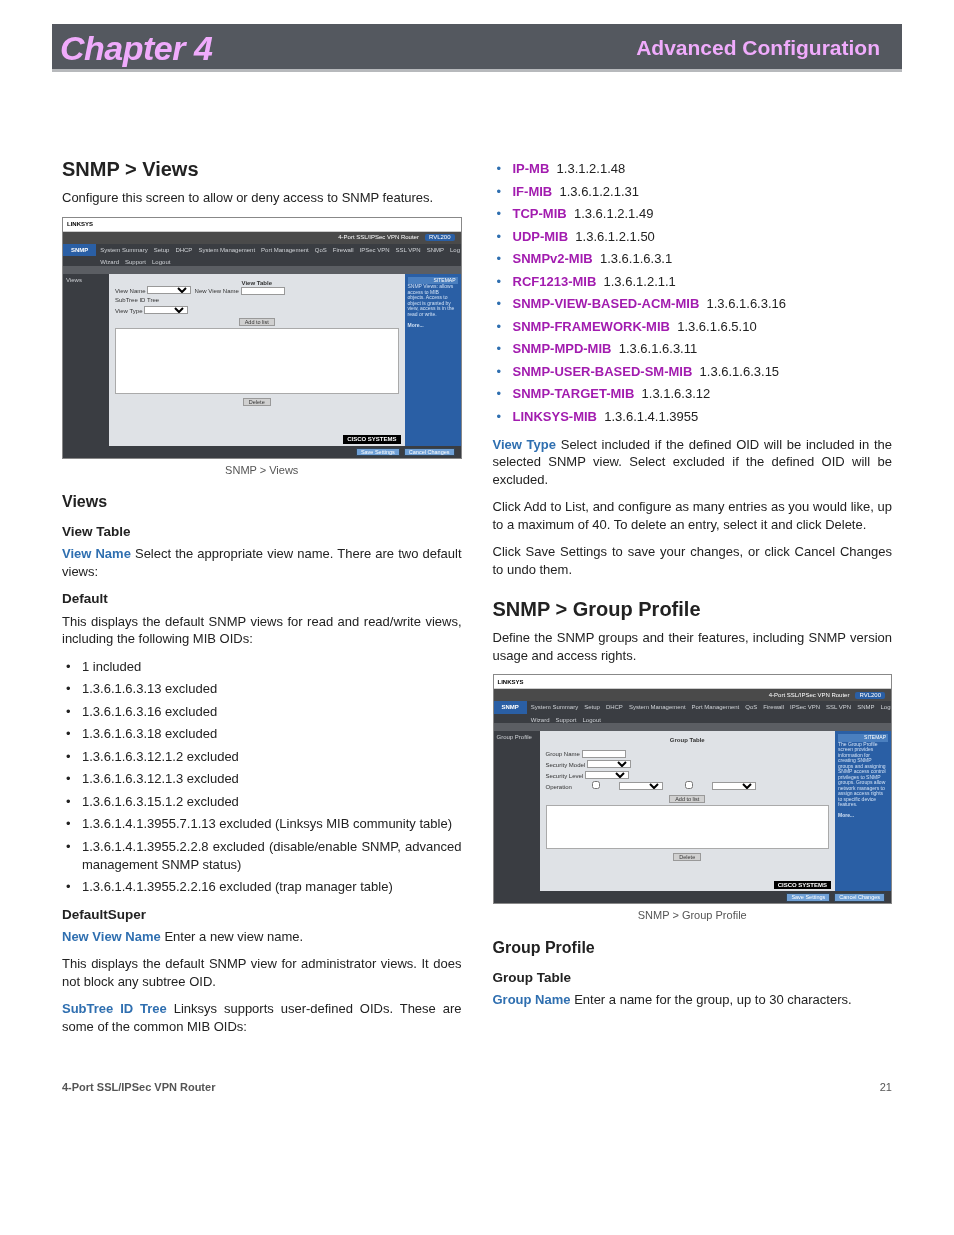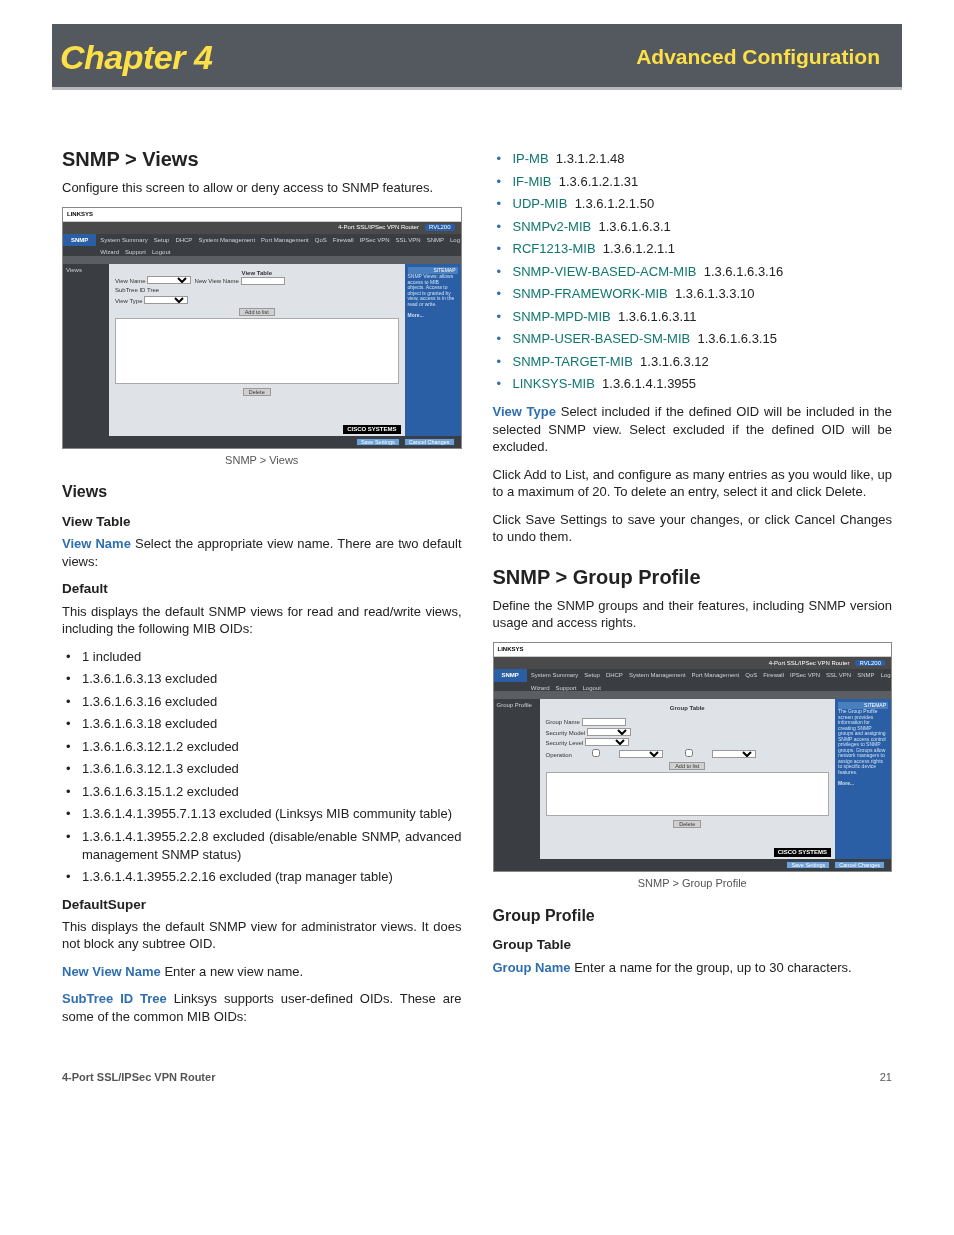--- a/index.html
+++ b/index.html
@@ -11,27 +11,27 @@
     margin: 0 auto;
     font-size: 13px;
     line-height: 1.35;
   }
   .page {
     padding: 24px 62px 40px 62px;
   }
   
   .header {
     background: #54585f;
-    color: #fde047;
+    color: #f0abfc;
     display: flex;
     align-items: center;
     justify-content: space-between;
     padding: 4px 22px 0 8px;
-    margin: 0 -10px 56px -10px;
-    height: 66px;
+    margin: 0 -10px 84px -10px;
+    height: 48px;
     border-bottom: 3px solid #b7b9bc;
   }
   .header .chapter {
     font-size: 34px;
     font-weight: 700;
     font-style: italic;
     letter-spacing: -0.5px;
   }
   .header .section {
     font-size: 21px;
@@ -75,21 +75,21 @@
     text-align: justify;
   }
   ul.bul > li::before {
     content: "•";
     position: absolute;
     left: 4px;
     top: 0;
     color: #222;
   }
   ul.mibs > li::before { color: #2f6fb0; }
-  ul.mibs .mibname { color:#0f766e; font-weight:400; }
+  ul.mibs .mibname { color:#a21caf; font-weight:700; }
   .bold { font-weight: 400; }
   .footer {
     display: flex;
     justify-content: space-between;
     margin-top: 34px;
     font-size: 11px;
     color: #555;
   }
   .footer .left { font-weight: 700; }
   
@@ -212,48 +212,49 @@
         <li>1.3.6.1.6.3.18 excluded</li>
         <li>1.3.6.1.6.3.12.1.2 excluded</li>
         <li>1.3.6.1.6.3.12.1.3 excluded</li>
         <li>1.3.6.1.6.3.15.1.2 excluded</li>
         <li>1.3.6.1.4.1.3955.7.1.13 excluded (Linksys MIB community table)</li>
         <li>1.3.6.1.4.1.3955.2.2.8 excluded (disable/enable SNMP, advanced management SNMP status)</li>
         <li>1.3.6.1.4.1.3955.2.2.16 excluded (trap manager table)</li>
       </ul>
 
       <div class="h4">DefaultSuper</div>
+      <p><span class="term">New View Name</span><span>  Enter a new view name.</span></p>
+
       <p>This displays the default SNMP view for administrator views. It does not block any subtree OID.</p>
-
-      <p><span class="term">New View Name</span><span>  Enter a new view name.</span></p>
 
       <p><span class="term">SubTree ID Tree</span><span> Linksys supports user-defined OIDs. These are some of the common MIB OIDs:</span></p>
     </div>
 
     <div class="col">
       <ul class="bul mibs">
         <li><span class="mibname">IP-MB</span>&nbsp; <span>1.3.1.2.1.48</span></li>
         <li><span class="mibname">IF-MIB</span>&nbsp; <span>1.3.6.1.2.1.31</span></li>
+        <li><span class="mibname">TCP-MIB</span>&nbsp; <span>1.3.6.1.2.1.49</span></li>
         <li><span class="mibname">UDP-MIB</span>&nbsp; <span>1.3.6.1.2.1.50</span></li>
         <li><span class="mibname">SNMPv2-MIB</span>&nbsp; <span>1.3.6.1.6.3.1</span></li>
         <li><span class="mibname">RCF1213-MIB</span>&nbsp; <span>1.3.6.1.2.1.1</span></li>
         <li><span class="mibname">SNMP-VIEW-BASED-ACM-MIB</span>&nbsp; <span>1.3.6.1.6.3.16</span></li>
-        <li><span class="mibname">SNMP-FRAMEWORK-MIB</span>&nbsp; <span>1.3.6.1.3.3.10</span></li>
+        <li><span class="mibname">SNMP-FRAMEWORK-MIB</span>&nbsp; <span>1.3.6.1.6.5.10</span></li>
         <li><span class="mibname">SNMP-MPD-MIB</span>&nbsp; <span>1.3.6.1.6.3.11</span></li>
         <li><span class="mibname">SNMP-USER-BASED-SM-MIB</span>&nbsp; <span>1.3.6.1.6.3.15</span></li>
         <li><span class="mibname">SNMP-TARGET-MIB</span>&nbsp; <span>1.3.1.6.3.12</span></li>
         <li><span class="mibname">LINKSYS-MIB</span>&nbsp; <span>1.3.6.1.4.1.3955</span></li>
       </ul>
 
       <p>
         <span class="term">View Type</span><span> Select </span><span class="bold">included</span><span> if the defined OID will be included in the selected SNMP view. Select </span><span class="bold">excluded</span><span> if the defined OID will be excluded.</span>
       </p>
 
       <p>
-        <span>Click </span><span class="bold">Add to List</span><span>, and configure as many entries as you would like, up to a maximum of 20. To delete an entry, select it and click </span><span class="bold">Delete</span><span>.</span>
+        <span>Click </span><span class="bold">Add to List</span><span>, and configure as many entries as you would like, up to a maximum of 40. To delete an entry, select it and click </span><span class="bold">Delete</span><span>.</span>
       </p>
 
       <p>
         <span>Click </span><span class="bold">Save Settings</span><span> to save your changes, or click </span><span class="bold">Cancel Changes</span><span> to undo them.</span>
       </p>
 
       <h2 class="h-sub" style="margin-top:18px">SNMP &gt; Group Profile</h2>
       <p>Define the SNMP groups and their features, including SNMP version usage and access rights.</p>
 
       <div class="figwrap">

